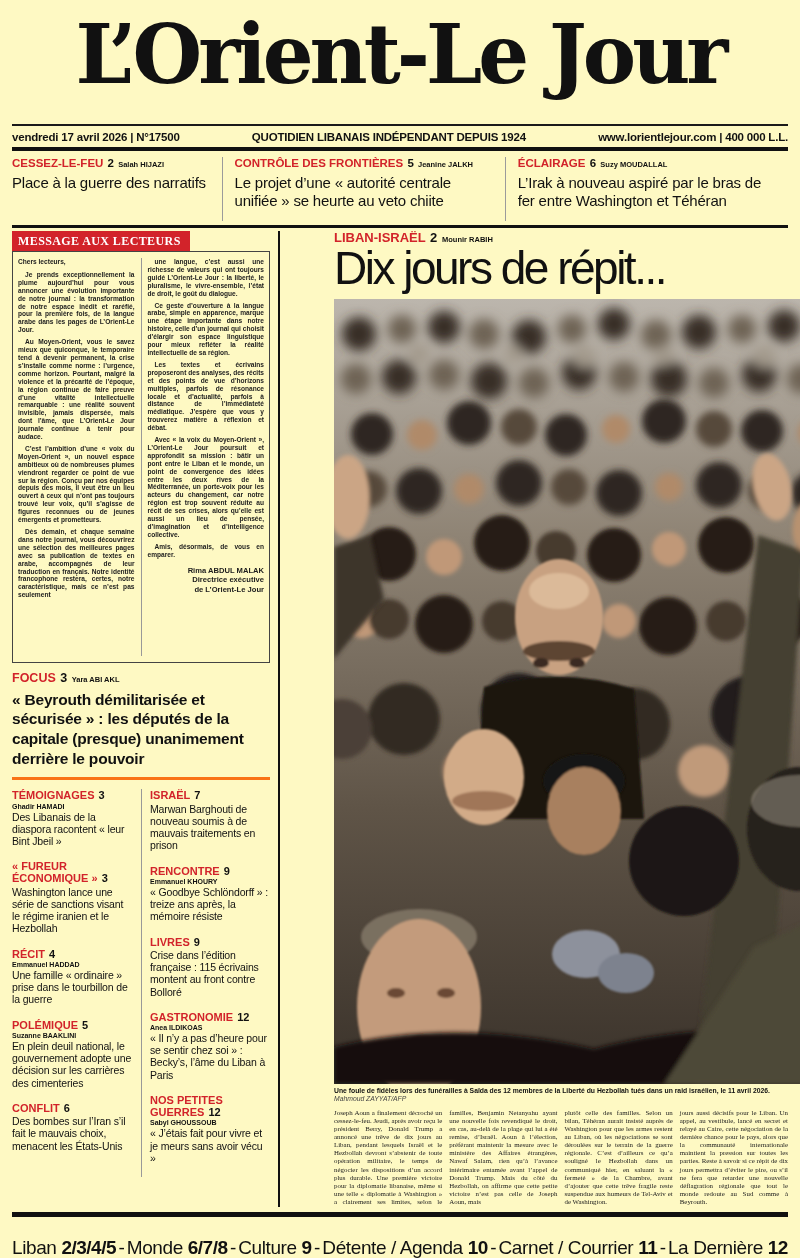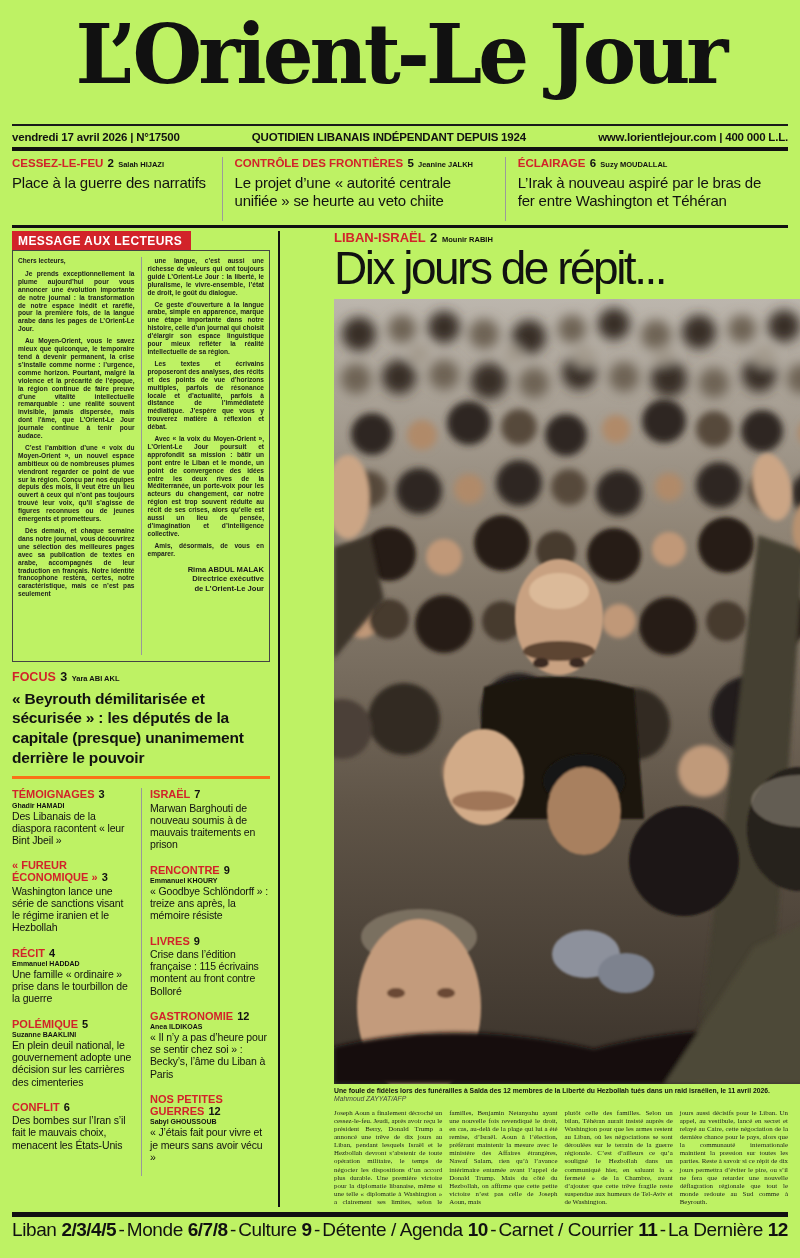--- a/index.html
+++ b/index.html
@@ -1,18 +1,18 @@
 <!DOCTYPE html>
 <html style="--accent: #d2232a; --ink: #111111;"><head>
 <meta charset="utf-8">
 <style>
   :root{ --accent:#d2232a; --ink:#111111; }
   *{box-sizing:border-box;}
   body{margin:0;background:#888;}
-  .page{position:relative;width:800px;height:1258px;margin:0 auto;background:#bef264;
+  .page{position:relative;width:800px;height:1258px;margin:0 auto;background:#fef9c3;
         font-family:"Liberation Sans",sans-serif;color:var(--ink);overflow:hidden;}
 
   
   .masthead{position:absolute;top:10px;left:0;width:100%;text-align:center;
             font-family:"DejaVu Serif",serif;font-weight:bold;font-size:80px;
             letter-spacing:-4px;line-height:1.1;transform:scaleY(1.04);}
 
   
   .dateline{position:absolute;top:124px;left:12px;right:12px;height:27px;
             border-top:2px solid #1a1a1a;border-bottom:4px solid #111;
@@ -29,21 +29,21 @@
   .kicker .auth{color:var(--ink);font-size:7.5px;letter-spacing:0;}
   .ts h3{margin:4px 0 0;font-size:15px;font-weight:normal;line-height:1.22;letter-spacing:-0.2px;}
   .rule-thick{position:absolute;left:12px;right:12px;top:225px;border-top:3px solid #111;}
 
   
   .vdiv{position:absolute;left:278px;top:231px;width:2px;height:976px;background:#111;}
 
   
   .sidebar{position:absolute;left:12px;top:231px;width:258px;}
   .msg-header{display:inline-block;background:var(--accent);color:#fff;font-weight:bold;
-              font-size:12px;padding:3px 9px 2px 6px;letter-spacing:.4px;}
+              font-size:12px;padding:3px 9px 2px 6px;letter-spacing:.4px;font-family:Liberation Serif, serif;}
   .msg-box{border:1px solid #444;height:412px;display:flex;padding:6px 5px;overflow:hidden;}
   .msg-col{flex:1;font-size:6.6px;line-height:1.2;text-align:justify;font-weight:bold;color:#1c1c1c;}
   .msg-col.c1{padding-right:6px;}
   .msg-col.c2{border-left:1px solid #999;padding-left:6px;}
   .msg-col p{margin:0 0 4px;text-indent:7px;}
   .msg-col p.salut{text-indent:0;margin-bottom:5px;}
   .sig{margin-top:7px;text-align:right;font-size:7.6px;font-weight:bold;line-height:1.25;}
 
   .focus{margin-top:9px;padding-bottom:9px;border-bottom:3px solid #f97316;}
   .focus h2{margin:4px 0 0;font-size:15.5px;font-weight:bold;line-height:1.27;letter-spacing:-0.2px;}
@@ -64,21 +64,21 @@
   .photo{width:502px;height:785px;margin-top:8px;background:#847a6d;overflow:hidden;}
   .photo svg{display:block;}
   .caption{margin-top:3px;font-size:6.8px;font-weight:bold;line-height:1.2;}
   .caption .credit{font-weight:normal;font-style:italic;color:#444;}
   .article{display:flex;gap:7px;margin-top:5px;height:96px;overflow:hidden;}
   .acol{flex:1;font-family:"Liberation Serif",serif;font-size:6.9px;line-height:1.18;
         text-align:justify;color:#1b1b1b;}
 
   
   .footer{position:absolute;left:12px;right:12px;top:1212px;border-top:5px solid #111;
-          padding-top:2px;display:flex;justify-content:space-between;align-items:baseline;
+          padding-top:20px;display:flex;justify-content:space-between;align-items:baseline;
           font-size:19px;letter-spacing:-0.4px;white-space:nowrap;}
   .footer b{letter-spacing:-0.5px;}
   .footer .sep{padding:0 2px;}
 </style>
 </head>
 <body>
 
 <div class="page">
 
   <div class="masthead">L’Orient-Le Jour</div>

